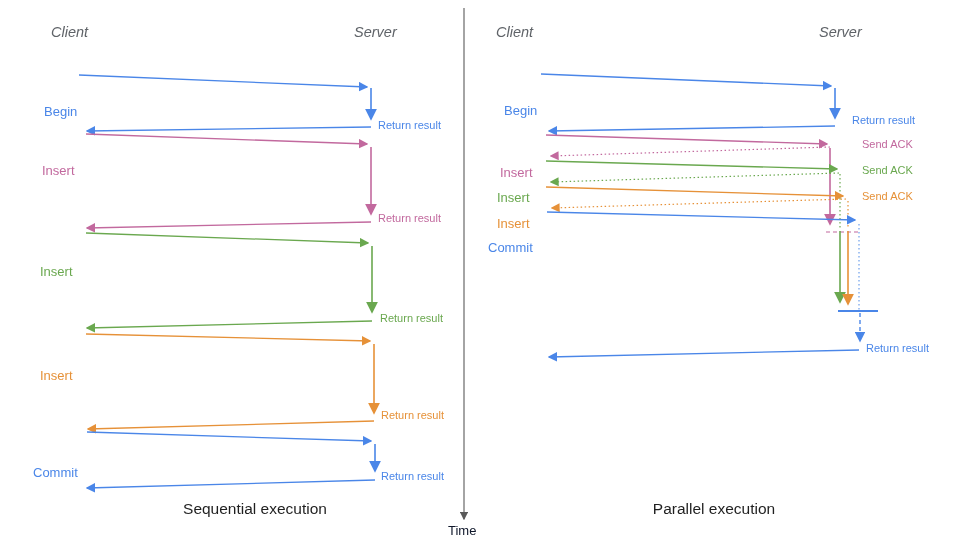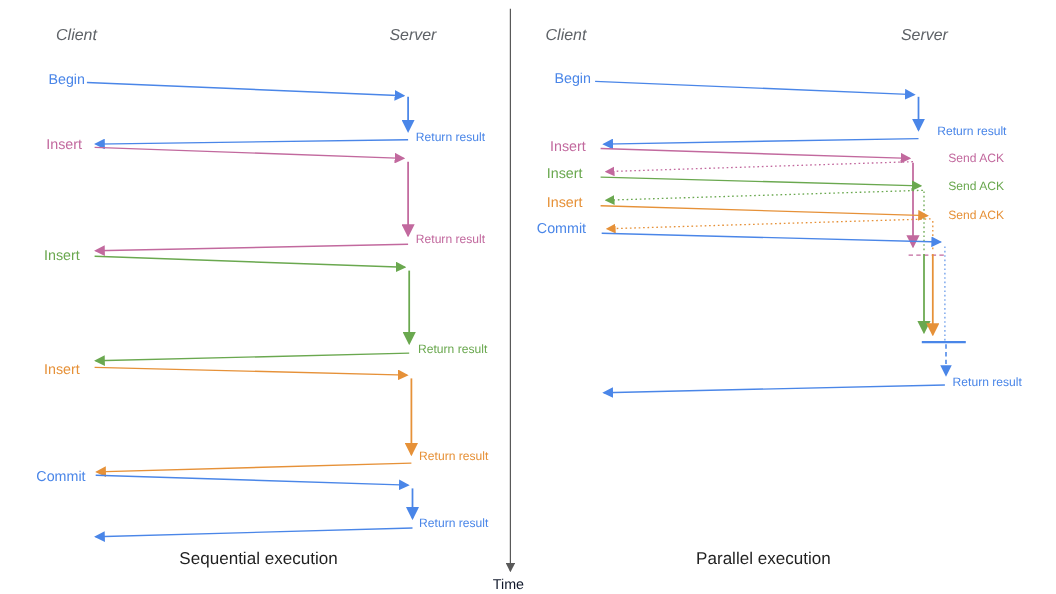--- a/index.html
+++ b/index.html
@@ -1,24 +1,24 @@
 <!DOCTYPE html>
 <html><head>
 <meta charset="utf-8">
 <style>
   html,body{margin:0;padding:0;background:#ffffff;}
   .stage{
     position:relative;width:960px;height:540px;background:#ffffff;overflow:hidden;
     font-family:"Liberation Sans", sans-serif;
   }
   .stage svg{position:absolute;left:0;top:0;}
-  .lbl{position:absolute;font-size:13px;line-height:13px;white-space:nowrap;}
+  .lbl{position:absolute;font-size:13px;line-height:13px;white-space:nowrap;margin-top:40px;}
   .resp{position:absolute;font-size:11px;line-height:13px;white-space:nowrap;}
   .hdr{position:absolute;font-size:14.5px;line-height:15px;font-style:italic;color:#5f6368;white-space:nowrap;}
-  .caption{position:absolute;font-size:15.5px;line-height:16px;color:#1f1f1f;transform:translateX(-50%);white-space:nowrap;}
+  .caption{position:absolute;font-size:15.5px;line-height:16px;color:#1f1f1f;transform:translateX(-50%);white-space:nowrap;margin-left:20px;}
   .time-lbl{position:absolute;font-size:13px;color:#0f172a;white-space:nowrap;text-align:right;}
   .c-blue{color:#4a86e8;}
   .c-pink{color:#c2699e;}
   .c-green{color:#6aa84f;}
   .c-orange{color:#e69138;}
 </style>
 </head>
 <body>
 
 <div class="stage">

